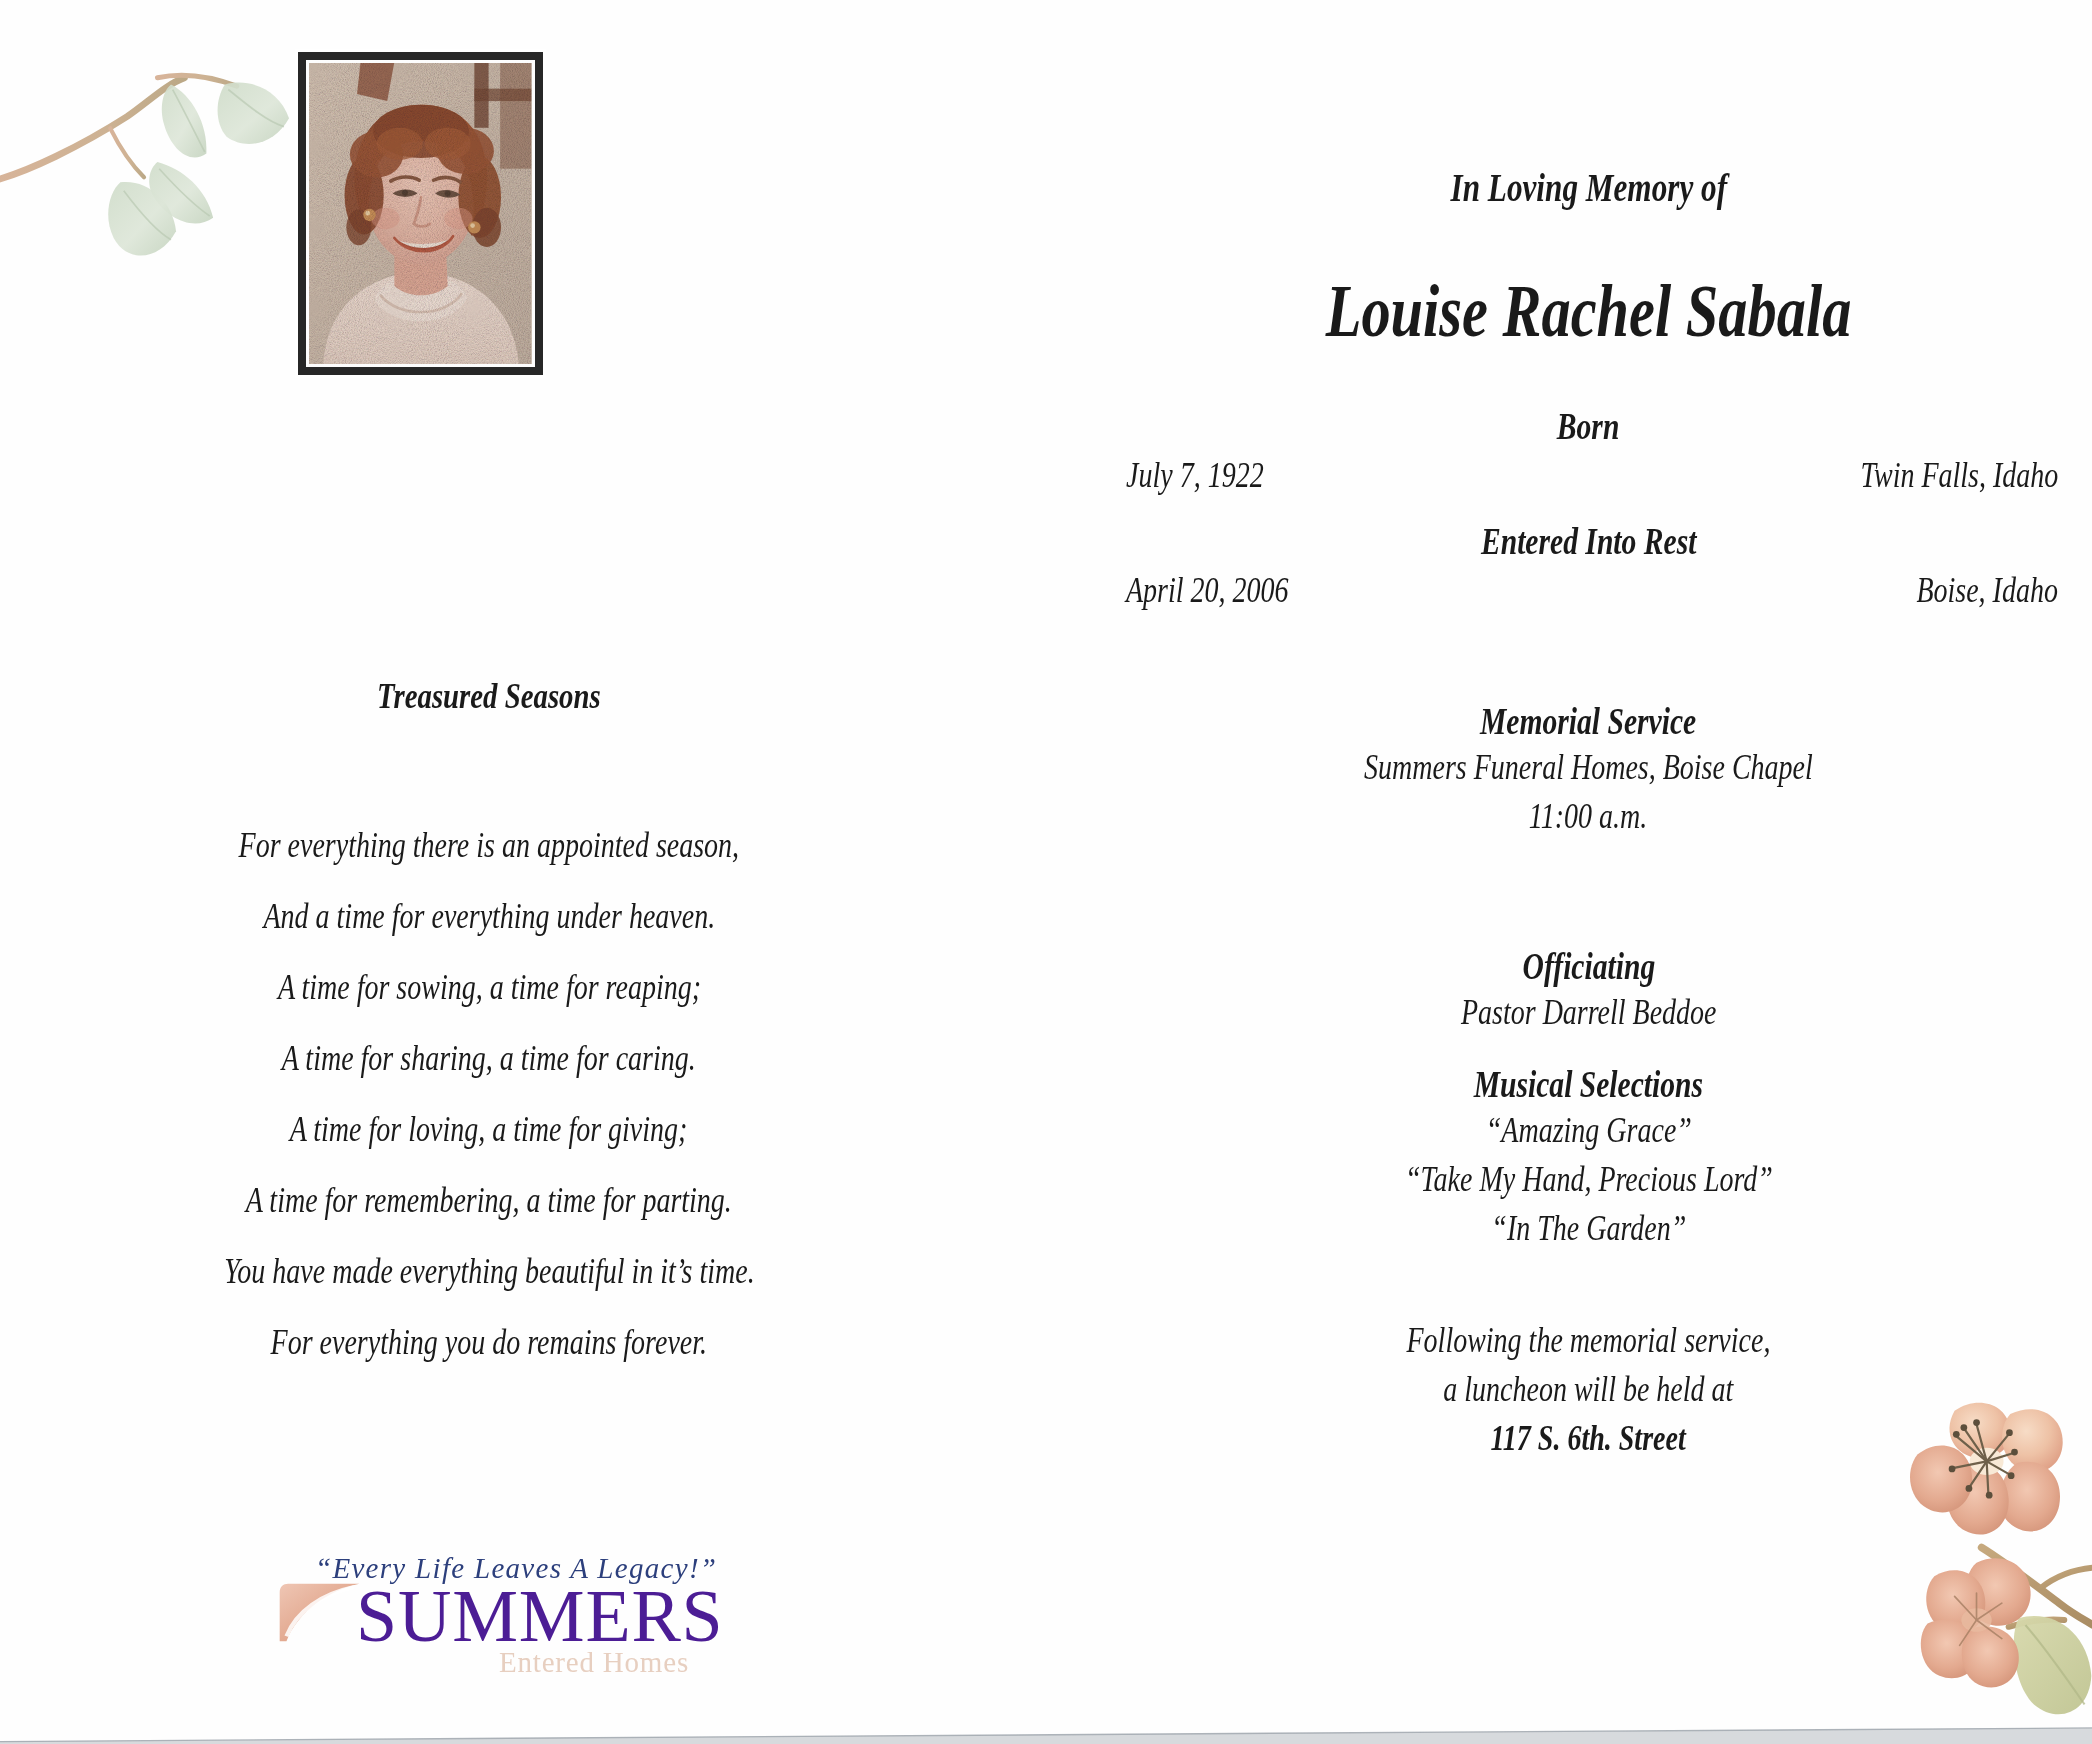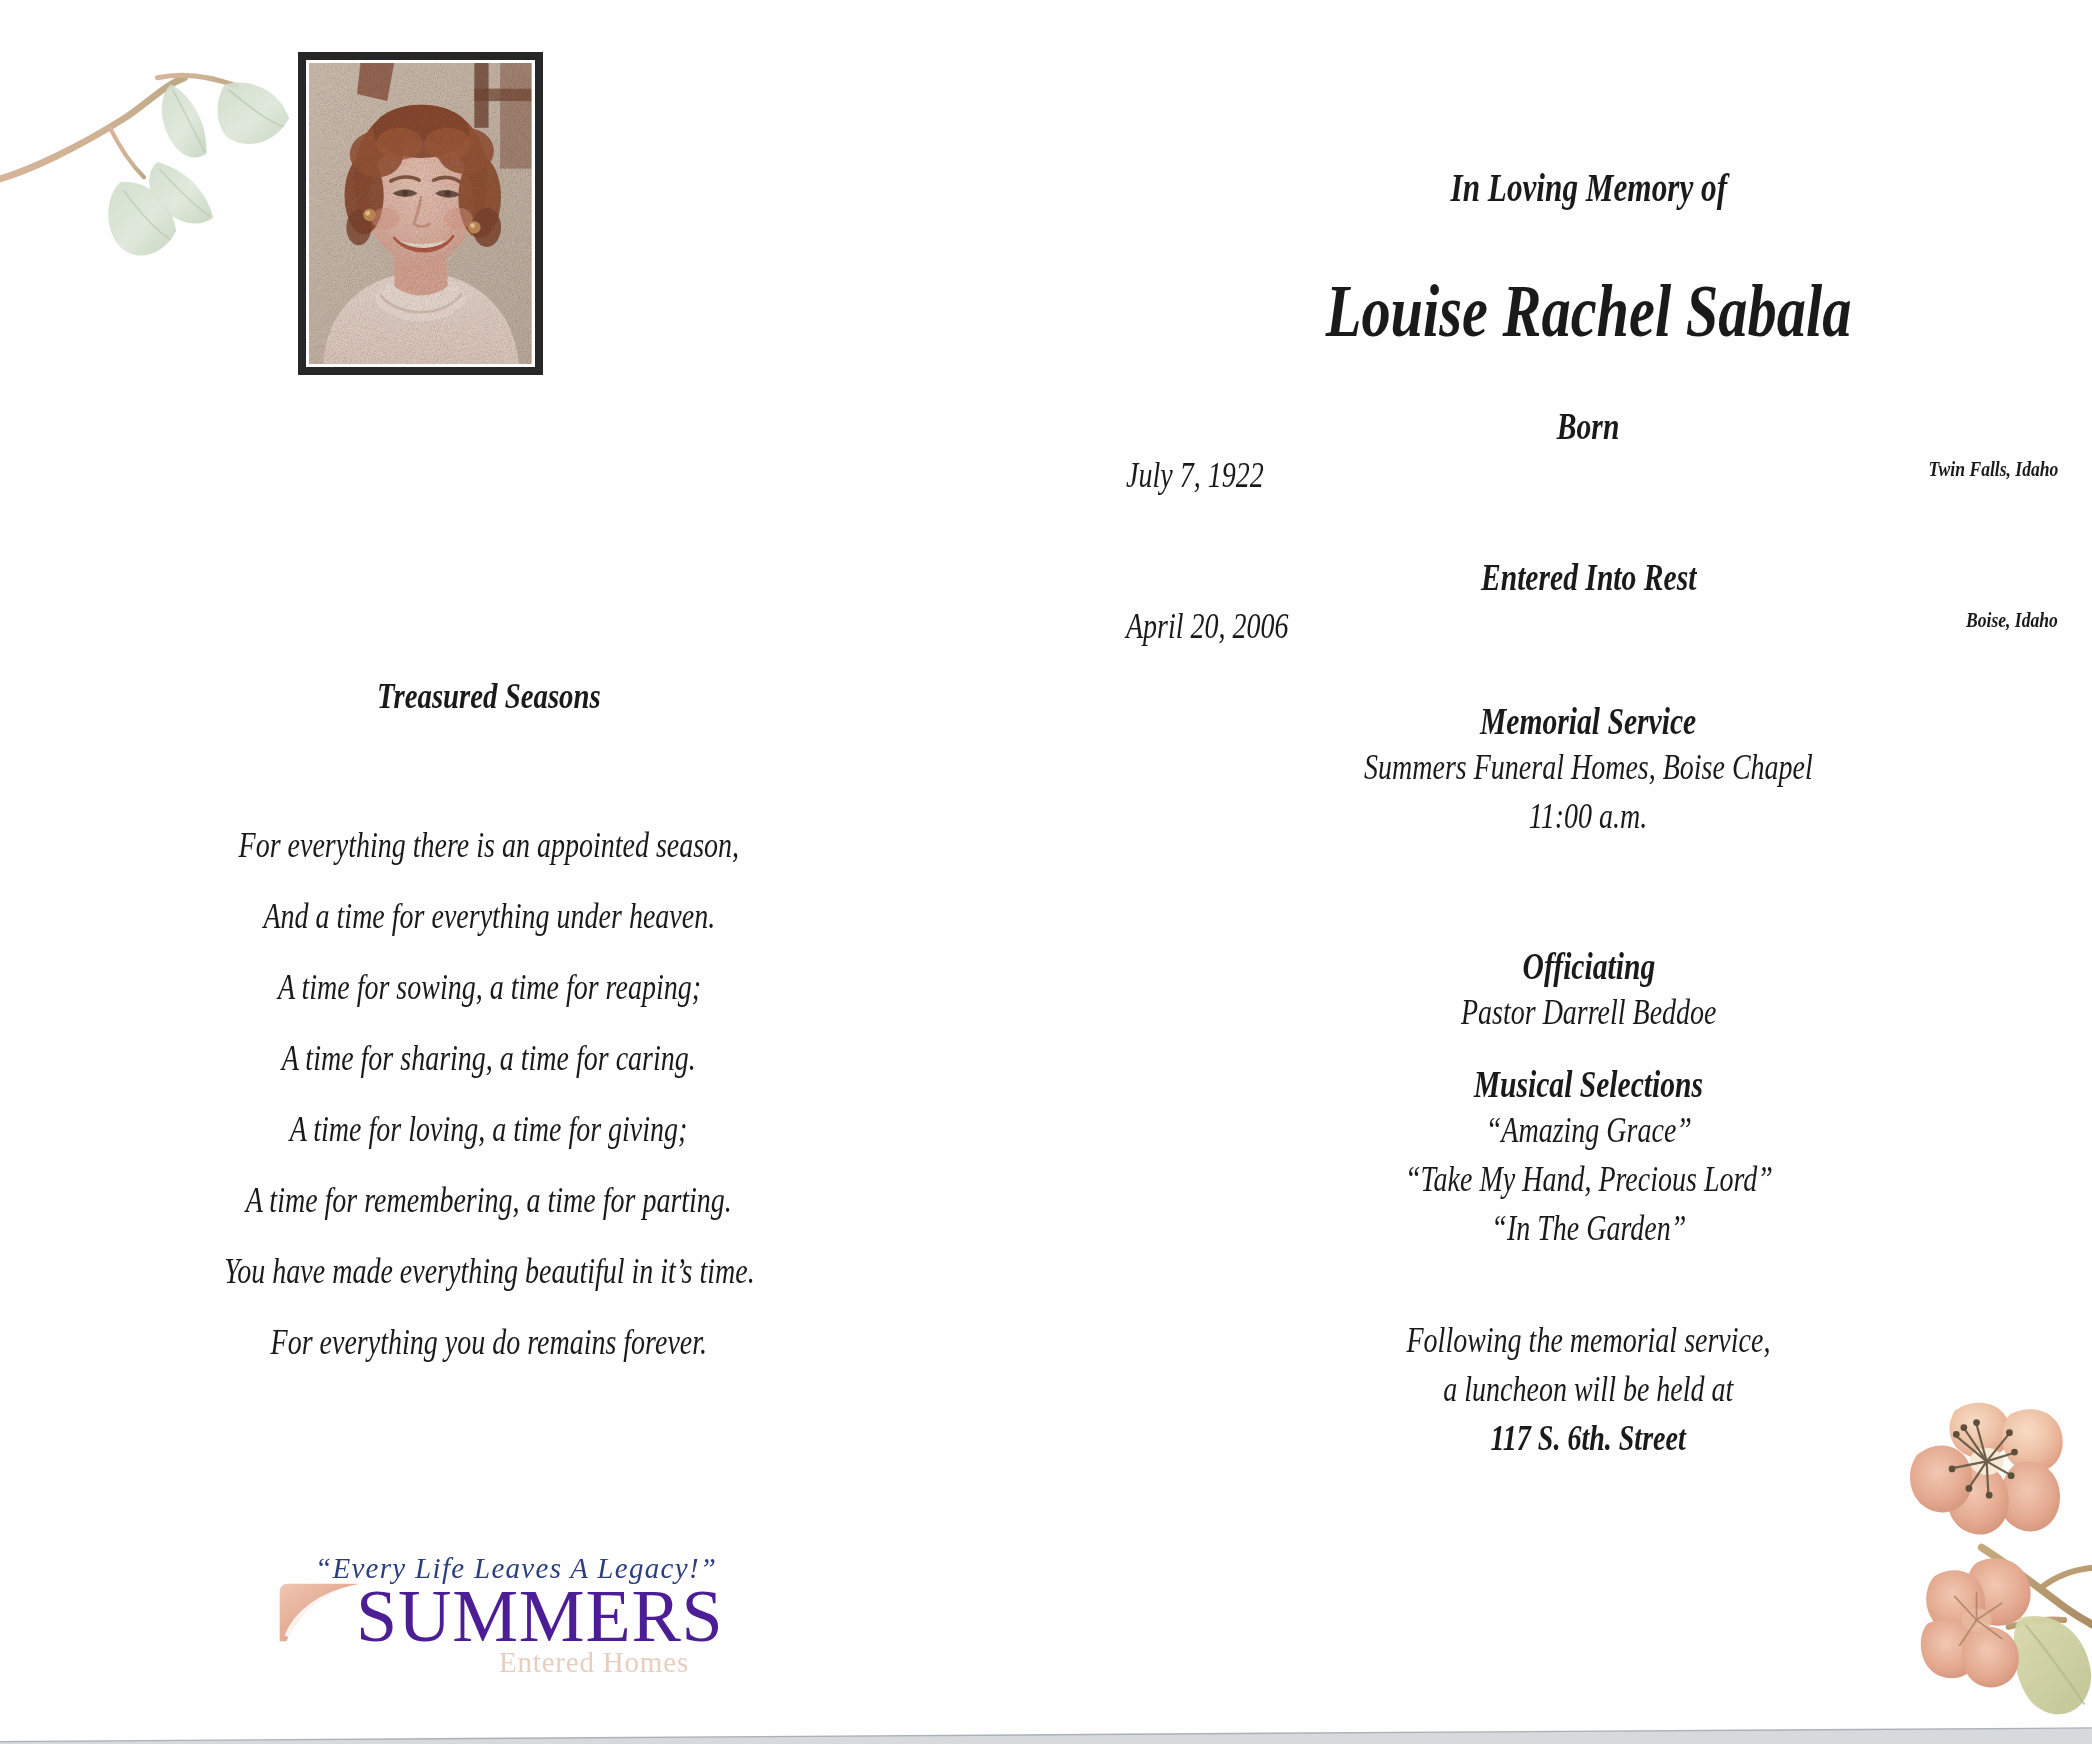--- a/index.html
+++ b/index.html
@@ -195,21 +195,21 @@
   }
   .sect-line {
     width: 1009px;
     text-align: center;
     font-size: 35px;
     line-height: 49px;
     white-space: nowrap;
   }
 
   .block-born   { position: absolute; left: 0; top: 405px;  width: 1009px; }
-  .block-rest   { position: absolute; left: 0; top: 556px;  width: 1009px; }
+  .block-rest   { position: absolute; left: 0; top: 520px;  width: 1009px; }
   .block-service{ position: absolute; left: 0; top: 700px;  width: 1009px; }
   .block-offic  { position: absolute; left: 0; top: 945px; width: 1009px; }
   .block-music  { position: absolute; left: 0; top: 1063px; width: 1009px; }
   .block-lunch  { position: absolute; left: 0; top: 1316px; width: 1009px; }
 
   .split-row {
     position: relative;
     width: 1009px;
     height: 56px;
     margin-top: 8.4px;
@@ -217,22 +217,21 @@
   .split-left {
     position: absolute;
     left: 42px;
     top: 0;
     font-size: 35px;
   }
   .split-right {
     position: absolute;
     right: 35px;
     top: 0;
-    font-size: 22px;
-    font-weight: bold;
+    font-size: 35px;
   }
 
   
   .blossoms {
     position: absolute;
     right: 0px;
     bottom: 0px;
     width: 211px;
     height: 363px;
     pointer-events: none;

